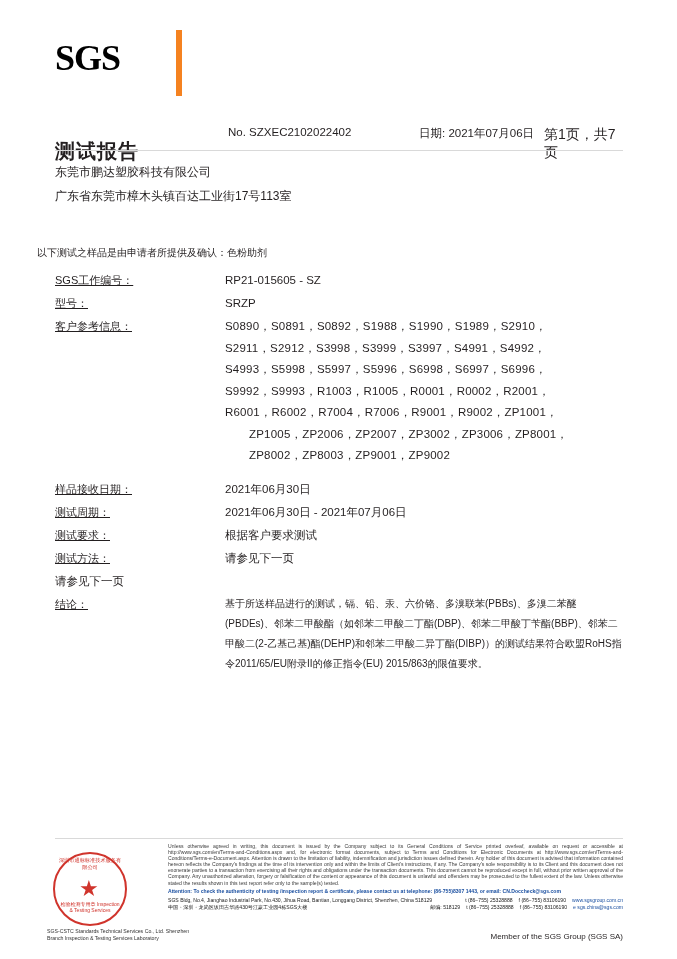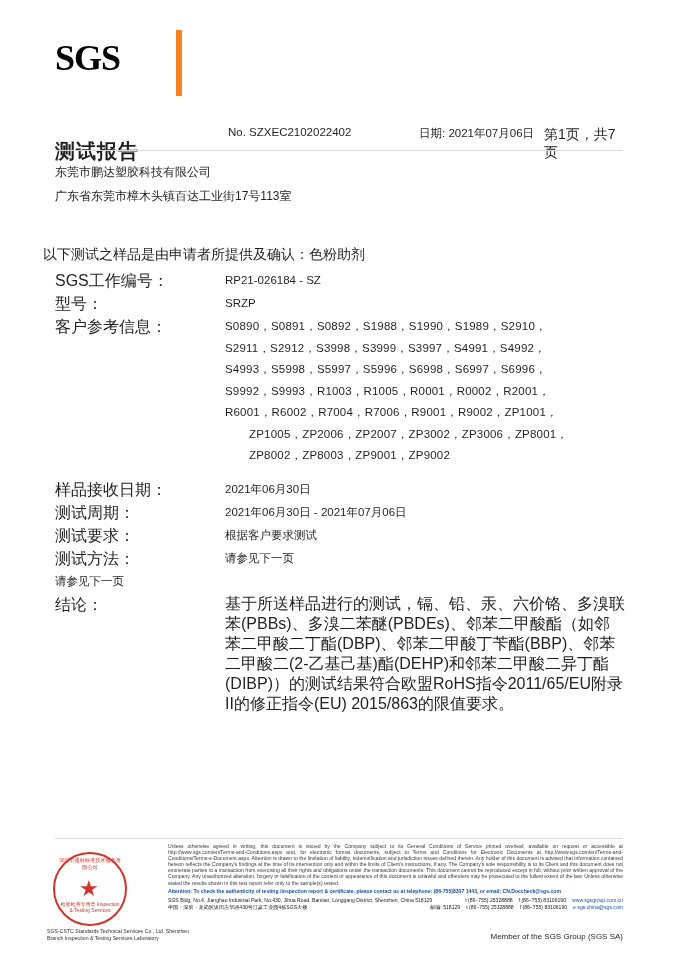--- a/index.html
+++ b/index.html
@@ -98,42 +98,43 @@
     width: 570px;
   }
   .client-line {
     font-size: 12px;
     line-height: 24px;
   }
 
   
   .intro {
     position: absolute;
-    left: 43px;
+    left: 37px;
     top: 246px;
-    font-size: 14px;
+    font-size: 10px;
   }
 
   
   .fields {
     position: absolute;
     left: 55px;
     top: 270px;
     width: 570px;
   }
   .field-row {
     display: flex;
     align-items: flex-start;
     margin-bottom: 2px;
   }
   .field-label {
     width: 170px;
     flex: 0 0 170px;
-    font-size: 16px;
+    font-size: 11px;
     line-height: 21px;
+    text-decoration: underline;
   }
   .field-value {
     flex: 1;
     font-size: 11.5px;
     line-height: 21px;
   }
   .field-row.tight { margin-bottom: 0; }
   .ref-values {
     flex: 1;
   }
@@ -141,21 +142,21 @@
     font-size: 11.5px;
     line-height: 21.5px;
     letter-spacing: 0.2px;
   }
   .ref-line.indent { padding-left: 24px; }
 
   .spacer-sm { height: 12px; }
 
   .conclusion-text {
     flex: 1;
-    font-size: 16px;
+    font-size: 10px;
     line-height: 20px;
   }
 
   
   .footer-rule {
     position: absolute;
     left: 55px;
     top: 838px;
     width: 568px;
     height: 1px;
@@ -279,21 +280,21 @@
     <div class="client-line">东莞市鹏达塑胶科技有限公司</div>
     <div class="client-line">广东省东莞市樟木头镇百达工业街17号113室</div>
   </div>
 
   <div class="intro">以下测试之样品是由申请者所提供及确认：色粉助剂</div>
 
   <div class="fields">
 
     <div class="field-row">
       <div class="field-label">SGS工作编号：</div>
-      <div class="field-value">RP21-026184 - SZ</div>
+      <div class="field-value">RP21-015605 - SZ</div>
     </div>
 
     <div class="field-row">
       <div class="field-label">型号：</div>
       <div class="field-value">SRZP</div>
     </div>
 
     <div class="field-row tight">
       <div class="field-label">客户参考信息：</div>
       <div class="ref-values">

